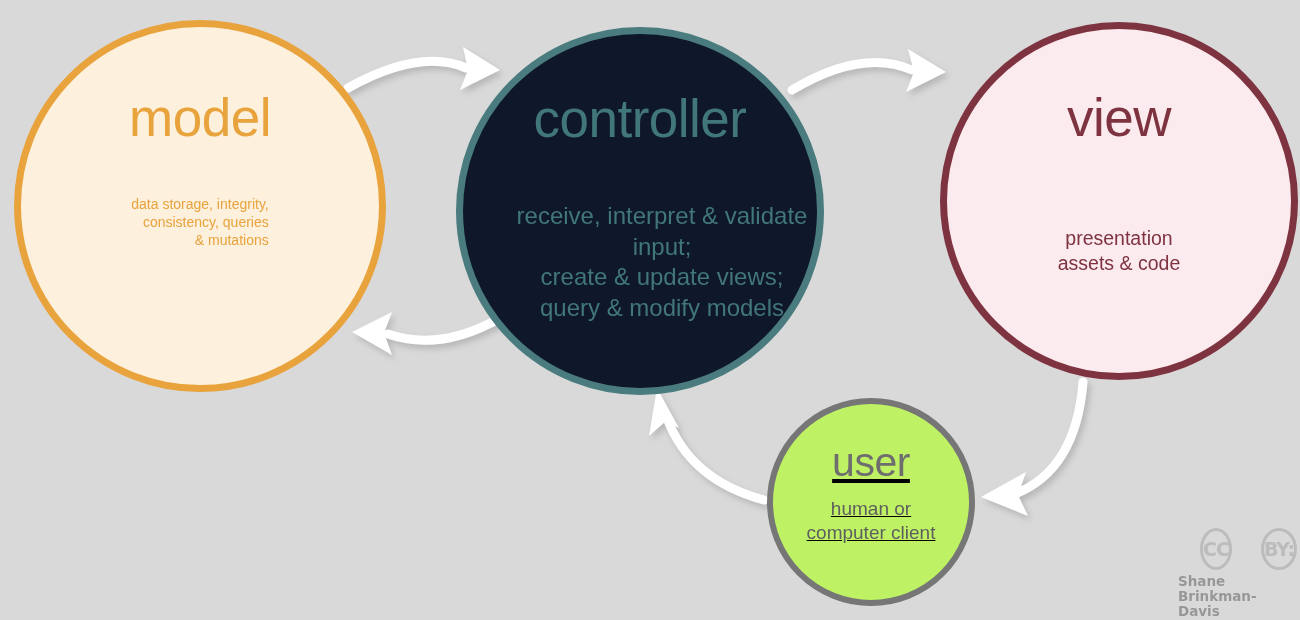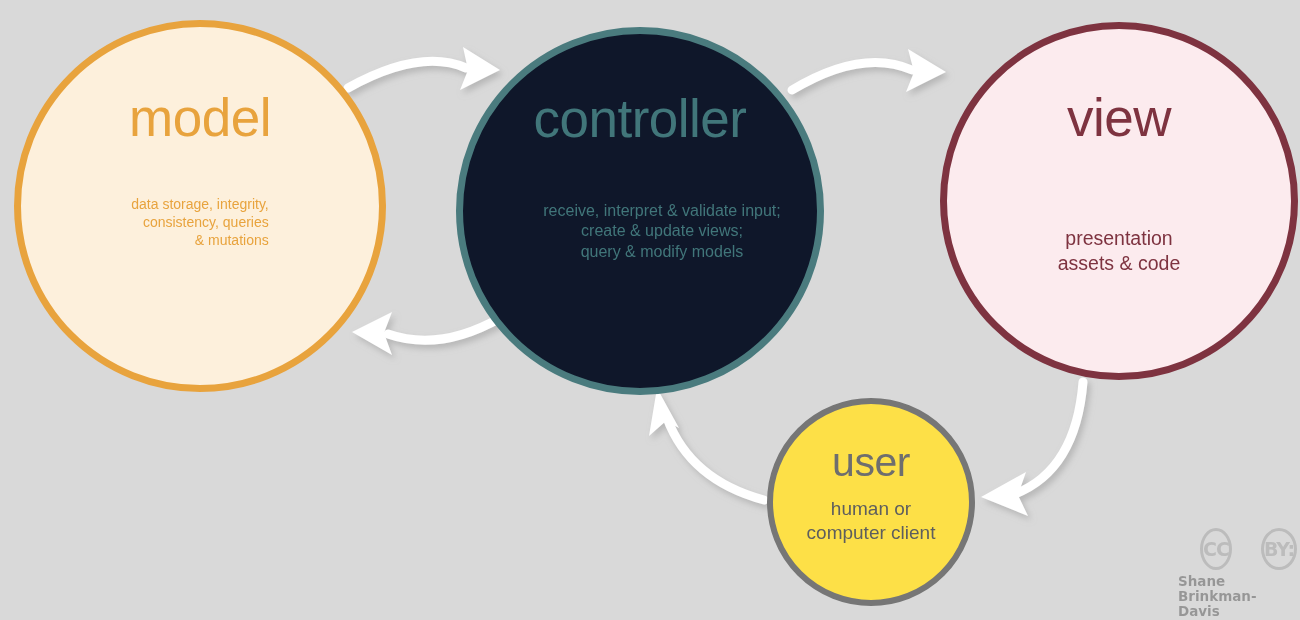--- a/index.html
+++ b/index.html
@@ -76,21 +76,21 @@
     background: #0f172a;
     border: 7px solid #4a7b7e;
   }
   #node-controller .title {
     color: #41767a;
     font-size: 53px;
     margin-top: 58px;
   }
   #node-controller .desc {
     color: #41767a;
-    font-size: 16px;
+    font-size: 24px;
     margin-top: 56px;
     margin-left: 44px;
   }
 
   
   #node-view {
     left: 940px;
     top: 22px;
     width: 358px;
     height: 358px;
@@ -108,22 +108,23 @@
     margin-top: 82px;
     text-align: center;
   }
 
   
   #node-user {
     left: 767px;
     top: 398px;
     width: 208px;
     height: 208px;
-    background: #fde047;
+    background: #bef264;
     border: 6px solid #767676;
+    text-decoration: underline;
   }
   #node-user .title {
     color: #6e6e6e;
     font-size: 41px;
     margin-top: 38px;
   }
   #node-user .desc {
     color: #5e5e5e;
     font-size: 19px;
     margin-top: 14px;

